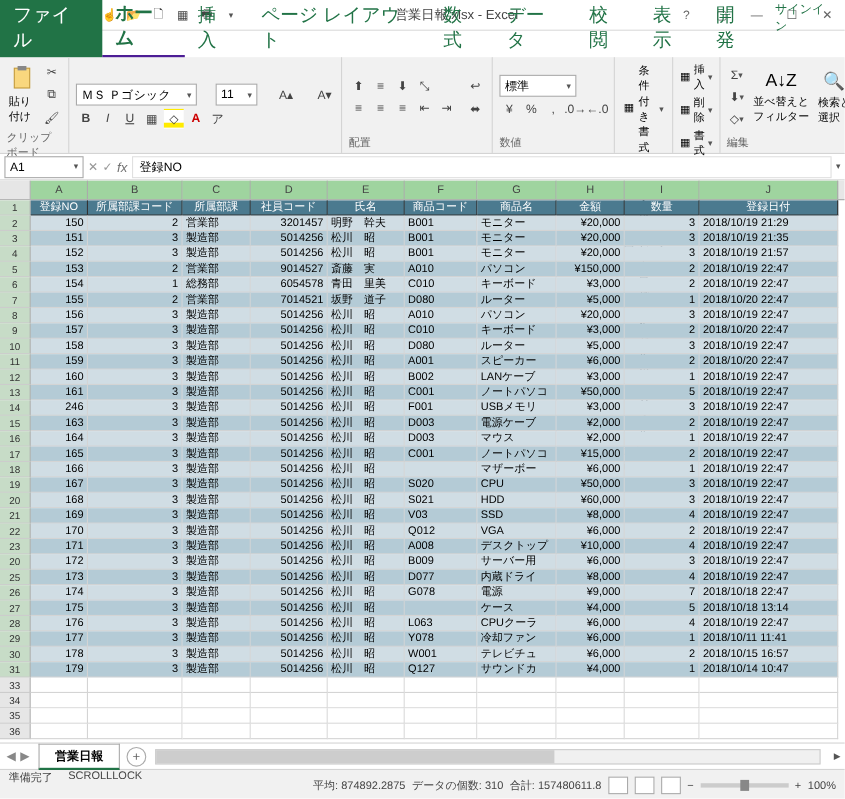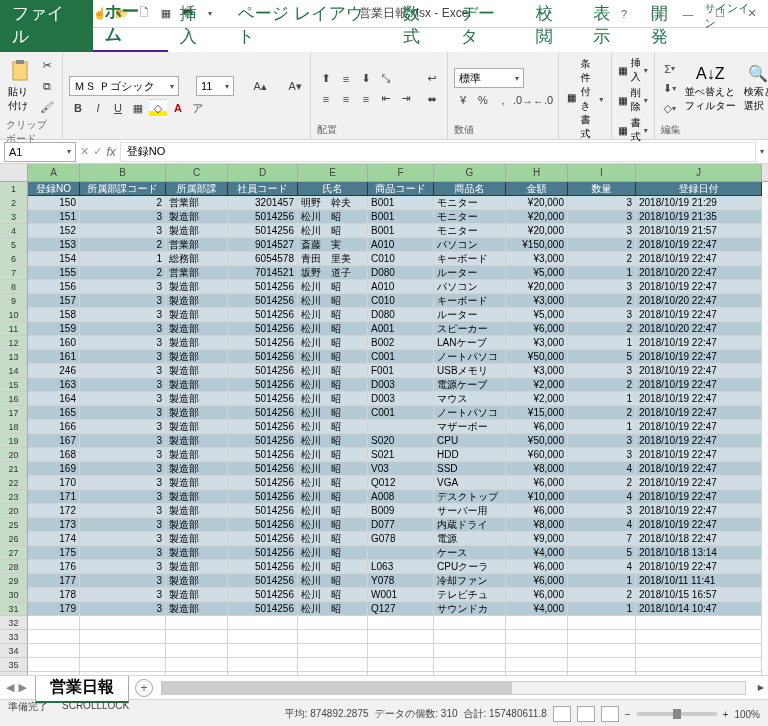--- a/index.html
+++ b/index.html
@@ -61,21 +61,21 @@
 .cell { border-right: 1px solid #d4d4d4; border-bottom: 1px solid #d4d4d4; font-size: 10px; line-height: 14px; padding: 0 3px; overflow: hidden; white-space: nowrap; }
 .hdr-cell { background: #4b7a8f; color: #fff; text-align: center; border-right: 1px solid #333; border-bottom: 1px solid #333; }
 .band0 { background: #d0dde4; }
 .band1 { background: #b4cbd6; }
 .num { text-align: right; }
 .empty-cell { background: #fff; }
 
 
 .sheettabs { height: 24px; background: #fff; display: flex; align-items: center; border-bottom: 1px solid #d4d4d4; }
 .sheet-nav { display: flex; gap: 4px; padding: 0 6px; color: #888; }
-.sheettab { padding: 3px 14px; border: 1px solid #aaa; border-bottom: none; background: #fff; font-size: 16px; margin-left: 2px; border-radius: 0 0 0 0; }
+.sheettab { padding: 3px 14px; border: 1px solid #aaa; border-bottom: none; background: #fff; font-size: 11px; margin-left: 2px; border-radius: 0 0 0 0; }
 .sheettab.active { border-bottom: 2px solid #217346; font-weight: bold; }
 .add-sheet { width: 18px; height: 18px; border: 1px solid #aaa; border-radius: 50%; display: flex; align-items: center; justify-content: center; margin-left: 6px; font-size: 12px; color: #666; }
 .hscroll { flex: 1; margin: 0 8px; height: 14px; background: #f0f0f0; border: 1px solid #ccc; position: relative; }
 .hscroll-thumb { position: absolute; left: 0; width: 60%; height: 100%; background: #cdcdcd; }
 
 
 .statusbar { height: 28px; background: #f1f1f1; display: flex; padding: 0 8px; font-size: 10px; color: #444; gap: 14px; }
 .status-right { margin-left: auto; display: flex; align-items: center; gap: 6px; }
 .view-btn { width: 18px; height: 16px; border: 1px solid #aaa; background: #fff; }
 .zoom-slider { width: 80px; height: 4px; background: #ccc; position: relative; }
@@ -695,33 +695,20 @@
         <div class="cell cw-C band1">製造部</div>
         <div class="cell cw-D band1 num">5014256</div>
         <div class="cell cw-E band1">松川　昭</div>
         <div class="cell cw-F band1">Q127</div>
         <div class="cell cw-G band1">サウンドカ</div>
         <div class="cell cw-H band1 num">¥4,000</div>
         <div class="cell cw-I band1 num">1</div>
         <div class="cell cw-J band1">2018/10/14 10:47</div>
       </div>
       <div class="row">
-        <div class="rowhdr nosel">32</div>
-        <div class="cell empty-cell cw-A"></div>
-        <div class="cell empty-cell cw-B"></div>
-        <div class="cell empty-cell cw-C"></div>
-        <div class="cell empty-cell cw-D"></div>
-        <div class="cell empty-cell cw-E"></div>
-        <div class="cell empty-cell cw-F"></div>
-        <div class="cell empty-cell cw-G"></div>
-        <div class="cell empty-cell cw-H"></div>
-        <div class="cell empty-cell cw-I"></div>
-        <div class="cell empty-cell cw-J"></div>
-      </div>
-      <div class="row">
         <div class="rowhdr nosel">33</div>
         <div class="cell empty-cell cw-A"></div>
         <div class="cell empty-cell cw-B"></div>
         <div class="cell empty-cell cw-C"></div>
         <div class="cell empty-cell cw-D"></div>
         <div class="cell empty-cell cw-E"></div>
         <div class="cell empty-cell cw-F"></div>
         <div class="cell empty-cell cw-G"></div>
         <div class="cell empty-cell cw-H"></div>
         <div class="cell empty-cell cw-I"></div>

